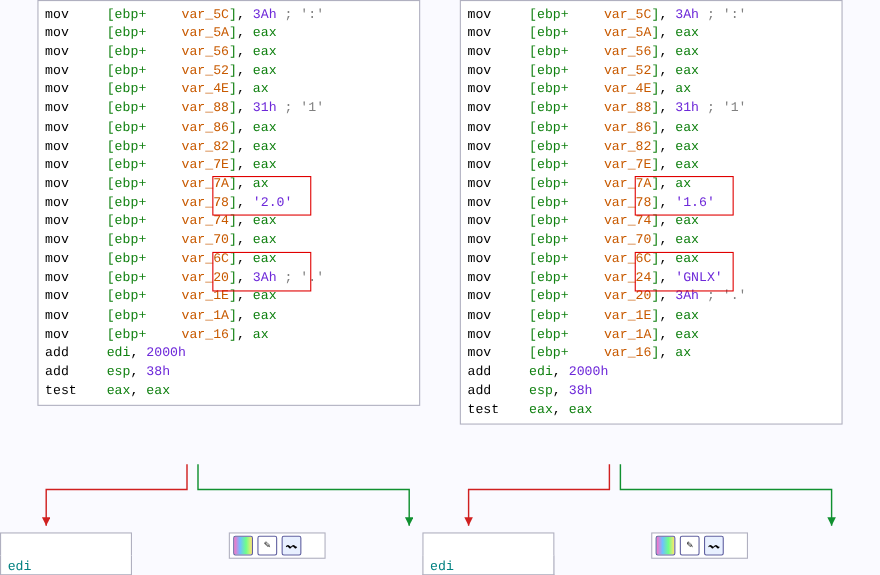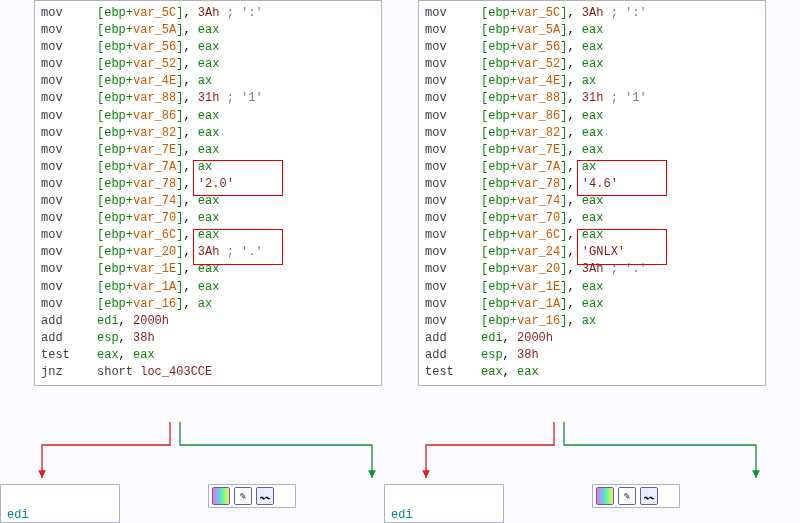--- a/index.html
+++ b/index.html
@@ -18,25 +18,25 @@
     top: 0px;
     border: 1px solid #b0b0c0;
     background: #ffffff;
     box-sizing: border-box;
     padding: 4px 6px;
     line-height: 17.1px;
   }
   .panel-left { left: 34px; width: 348px; }
   .panel-right { left: 418px; width: 348px; }
   .row { white-space: pre; }
-  .mn { color: #404040; } 
+  .mn { color: #000000; } 
   .op { color: #000000; } 
   .reg { color: #108010; } 
-  .var { color: #c85a00; } 
-  .hex { color: #7f1d1d; } 
+  .var { color: #c85a00; margin-left: 32px; } 
+  .hex { color: #6d28d9; } 
   .cmt { color: #808080; } 
   .pad1 { display:inline-block; width: 56px; }
   .highlight {
     position: absolute;
     border: 1.5px solid #e00000;
     background: transparent;
     pointer-events: none;
   }
   .arrow-svg {
     position: absolute;
@@ -88,34 +88,33 @@
     <div class="row"><span class="mn pad1">mov</span><span class="reg">[</span><span class="reg">ebp</span><span class="reg">+</span><span class="var">var_74</span><span class="reg">]</span><span class="op">, </span><span class="reg">eax</span></div>
     <div class="row"><span class="mn pad1">mov</span><span class="reg">[</span><span class="reg">ebp</span><span class="reg">+</span><span class="var">var_70</span><span class="reg">]</span><span class="op">, </span><span class="reg">eax</span></div>
     <div class="row"><span class="mn pad1">mov</span><span class="reg">[</span><span class="reg">ebp</span><span class="reg">+</span><span class="var">var_6C</span><span class="reg">]</span><span class="op">, </span><span class="reg">eax</span></div>
     <div class="row"><span class="mn pad1">mov</span><span class="reg">[</span><span class="reg">ebp</span><span class="reg">+</span><span class="var">var_20</span><span class="reg">]</span><span class="op">, </span><span class="hex">3Ah</span><span class="cmt"> ; '.'</span></div>
     <div class="row"><span class="mn pad1">mov</span><span class="reg">[</span><span class="reg">ebp</span><span class="reg">+</span><span class="var">var_1E</span><span class="reg">]</span><span class="op">, </span><span class="reg">eax</span></div>
     <div class="row"><span class="mn pad1">mov</span><span class="reg">[</span><span class="reg">ebp</span><span class="reg">+</span><span class="var">var_1A</span><span class="reg">]</span><span class="op">, </span><span class="reg">eax</span></div>
     <div class="row"><span class="mn pad1">mov</span><span class="reg">[</span><span class="reg">ebp</span><span class="reg">+</span><span class="var">var_16</span><span class="reg">]</span><span class="op">, </span><span class="reg">ax</span></div>
     <div class="row"><span class="mn pad1">add</span><span class="reg">edi</span><span class="op">, </span><span class="hex">2000h</span></div>
     <div class="row"><span class="mn pad1">add</span><span class="reg">esp</span><span class="op">, </span><span class="hex">38h</span></div>
     <div class="row"><span class="mn pad1">test</span><span class="reg">eax</span><span class="op">, </span><span class="reg">eax</span></div>
-    <div class="row"><span class="mn pad1">jnz</span><span class="mn">short </span><span class="hex">loc_403CCE</span></div>
   </div>
 <div id="panel-right" class="panel panel-right">
     <div class="row"><span class="mn pad1">mov</span><span class="reg">[</span><span class="reg">ebp</span><span class="reg">+</span><span class="var">var_5C</span><span class="reg">]</span><span class="op">, </span><span class="hex">3Ah</span><span class="cmt"> ; ':'</span></div>
     <div class="row"><span class="mn pad1">mov</span><span class="reg">[</span><span class="reg">ebp</span><span class="reg">+</span><span class="var">var_5A</span><span class="reg">]</span><span class="op">, </span><span class="reg">eax</span></div>
     <div class="row"><span class="mn pad1">mov</span><span class="reg">[</span><span class="reg">ebp</span><span class="reg">+</span><span class="var">var_56</span><span class="reg">]</span><span class="op">, </span><span class="reg">eax</span></div>
     <div class="row"><span class="mn pad1">mov</span><span class="reg">[</span><span class="reg">ebp</span><span class="reg">+</span><span class="var">var_52</span><span class="reg">]</span><span class="op">, </span><span class="reg">eax</span></div>
     <div class="row"><span class="mn pad1">mov</span><span class="reg">[</span><span class="reg">ebp</span><span class="reg">+</span><span class="var">var_4E</span><span class="reg">]</span><span class="op">, </span><span class="reg">ax</span></div>
     <div class="row"><span class="mn pad1">mov</span><span class="reg">[</span><span class="reg">ebp</span><span class="reg">+</span><span class="var">var_88</span><span class="reg">]</span><span class="op">, </span><span class="hex">31h</span><span class="cmt"> ; '1'</span></div>
     <div class="row"><span class="mn pad1">mov</span><span class="reg">[</span><span class="reg">ebp</span><span class="reg">+</span><span class="var">var_86</span><span class="reg">]</span><span class="op">, </span><span class="reg">eax</span></div>
     <div class="row"><span class="mn pad1">mov</span><span class="reg">[</span><span class="reg">ebp</span><span class="reg">+</span><span class="var">var_82</span><span class="reg">]</span><span class="op">, </span><span class="reg">eax</span></div>
     <div class="row"><span class="mn pad1">mov</span><span class="reg">[</span><span class="reg">ebp</span><span class="reg">+</span><span class="var">var_7E</span><span class="reg">]</span><span class="op">, </span><span class="reg">eax</span></div>
     <div class="row"><span class="mn pad1">mov</span><span class="reg">[</span><span class="reg">ebp</span><span class="reg">+</span><span class="var">var_7A</span><span class="reg">]</span><span class="op">, </span><span class="reg">ax</span></div>
-    <div class="row"><span class="mn pad1">mov</span><span class="reg">[</span><span class="reg">ebp</span><span class="reg">+</span><span class="var">var_78</span><span class="reg">]</span><span class="op">, </span><span class="hex">'4.6'</span></div>
+    <div class="row"><span class="mn pad1">mov</span><span class="reg">[</span><span class="reg">ebp</span><span class="reg">+</span><span class="var">var_78</span><span class="reg">]</span><span class="op">, </span><span class="hex">'1.6'</span></div>
     <div class="row"><span class="mn pad1">mov</span><span class="reg">[</span><span class="reg">ebp</span><span class="reg">+</span><span class="var">var_74</span><span class="reg">]</span><span class="op">, </span><span class="reg">eax</span></div>
     <div class="row"><span class="mn pad1">mov</span><span class="reg">[</span><span class="reg">ebp</span><span class="reg">+</span><span class="var">var_70</span><span class="reg">]</span><span class="op">, </span><span class="reg">eax</span></div>
     <div class="row"><span class="mn pad1">mov</span><span class="reg">[</span><span class="reg">ebp</span><span class="reg">+</span><span class="var">var_6C</span><span class="reg">]</span><span class="op">, </span><span class="reg">eax</span></div>
     <div class="row"><span class="mn pad1">mov</span><span class="reg">[</span><span class="reg">ebp</span><span class="reg">+</span><span class="var">var_24</span><span class="reg">]</span><span class="op">, </span><span class="hex">'GNLX'</span></div>
     <div class="row"><span class="mn pad1">mov</span><span class="reg">[</span><span class="reg">ebp</span><span class="reg">+</span><span class="var">var_20</span><span class="reg">]</span><span class="op">, </span><span class="hex">3Ah</span><span class="cmt"> ; '.'</span></div>
     <div class="row"><span class="mn pad1">mov</span><span class="reg">[</span><span class="reg">ebp</span><span class="reg">+</span><span class="var">var_1E</span><span class="reg">]</span><span class="op">, </span><span class="reg">eax</span></div>
     <div class="row"><span class="mn pad1">mov</span><span class="reg">[</span><span class="reg">ebp</span><span class="reg">+</span><span class="var">var_1A</span><span class="reg">]</span><span class="op">, </span><span class="reg">eax</span></div>
     <div class="row"><span class="mn pad1">mov</span><span class="reg">[</span><span class="reg">ebp</span><span class="reg">+</span><span class="var">var_16</span><span class="reg">]</span><span class="op">, </span><span class="reg">ax</span></div>
     <div class="row"><span class="mn pad1">add</span><span class="reg">edi</span><span class="op">, </span><span class="hex">2000h</span></div>
     <div class="row"><span class="mn pad1">add</span><span class="reg">esp</span><span class="op">, </span><span class="hex">38h</span></div>

